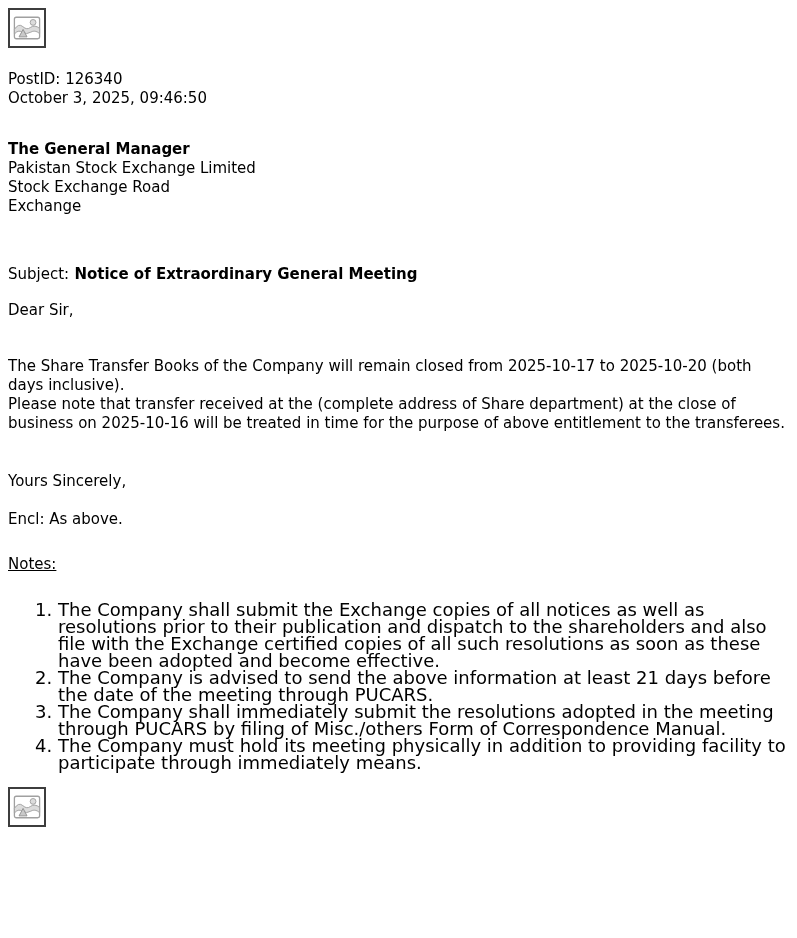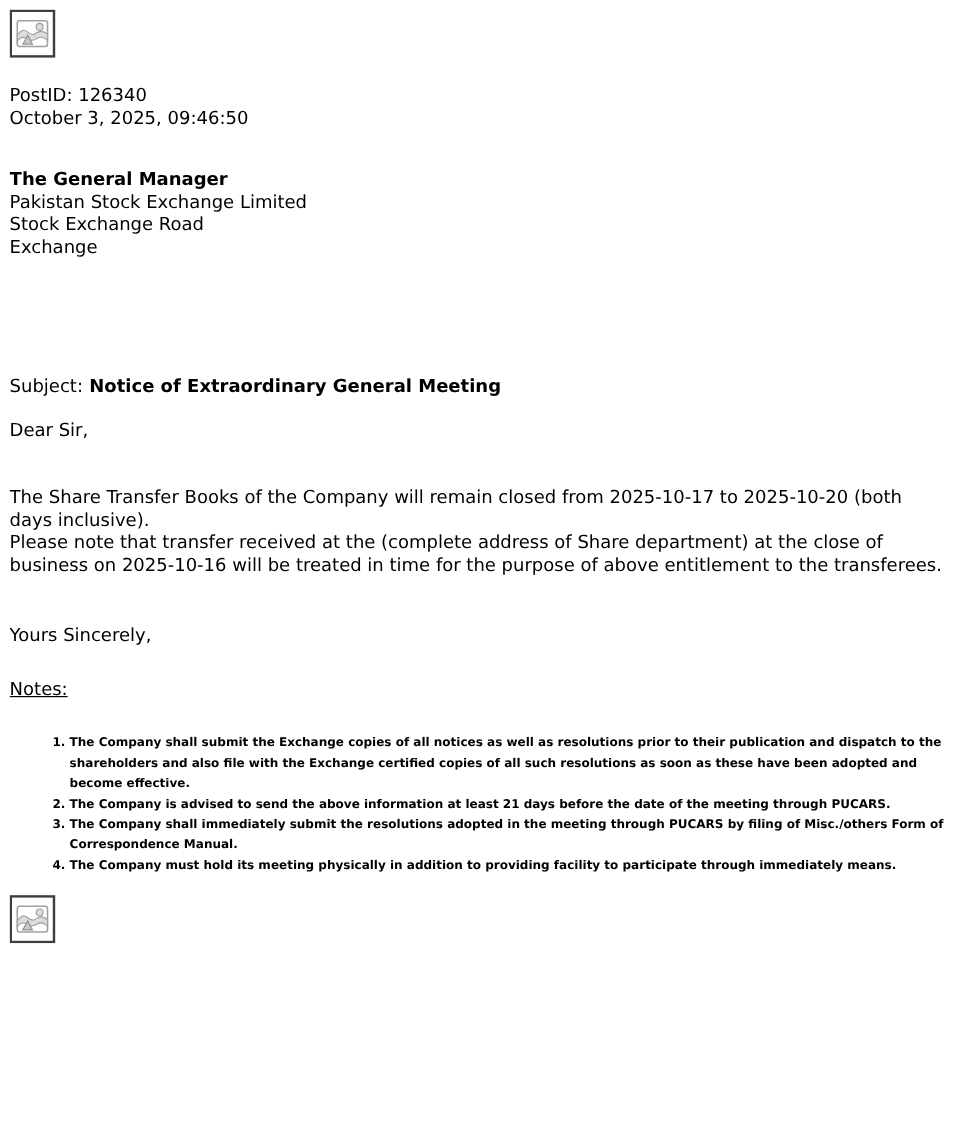--- a/index.html
+++ b/index.html
@@ -21,34 +21,33 @@
     background: #ffffff;
     display: flex;
     align-items: center;
     justify-content: center;
   }
   .img-box.top { margin: 0 0 22px 0; }
   .img-box.bottom { margin: 16px 0 0 0; }
   .block { margin: 0; padding: 0; }
   .meta { margin: 0; }
   .address { margin-top: 32px; }
-  .subject-line { margin-top: 97px; }
+  .subject-line { margin-top: 49px; }
   .subject-label { margin-right: 0.35em; }
   .subject-title, .recipient-name { font-weight: bold; }
   .salutation { margin-top: 17px; }
   .body-par { margin-top: 37px; }
   .signoff { margin-top: 39px; }
   .enclosure { margin-top: 19px; }
   .notes-label { margin-top: 26px; text-decoration: underline; }
   ol.notes-list {
     margin: 27px 0 0 0;
     padding: 0 0 0 50px;
-    font-size: 10px;
+    font-size: 18px;
     line-height: 17px;
-    font-weight: bold;
   }
   ol.notes-list li { margin: 0; padding: 0; }
 </style>
 </head>
 <body>
 
 <div>
 
   <div class="img-box top">
     <svg width="28" height="28" viewBox="0 0 30 30">
@@ -76,20 +75,21 @@
   </div>
 
   <div class="block salutation">Dear Sir,</div>
 
   <div class="block body-par">
     <div>The Share Transfer Books of the Company will remain closed from 2025-10-17 to 2025-10-20 (both days inclusive).</div>
     <div>Please note that transfer received at the (complete address of Share department) at the close of business on 2025-10-16 will be treated in time for the purpose of above entitlement to the transferees.</div>
   </div>
 
   <div class="block signoff">Yours Sincerely,</div>
+  <div class="block enclosure">Encl: As above.</div>
   <div class="block notes-label">Notes:</div>
 
   <ol class="notes-list">
     <li>The Company shall submit the Exchange copies of all notices as well as resolutions prior to their publication and dispatch to the shareholders and also file with the Exchange certified copies of all such resolutions as soon as these have been adopted and become effective.</li>
     <li>The Company is advised to send the above information at least 21 days before the date of the meeting through PUCARS.</li>
     <li>The Company shall immediately submit the resolutions adopted in the meeting through PUCARS by filing of Misc./others Form of Correspondence Manual.</li>
     <li>The Company must hold its meeting physically in addition to providing facility to participate through immediately means.</li>
   </ol>
 
   <div class="img-box bottom">

